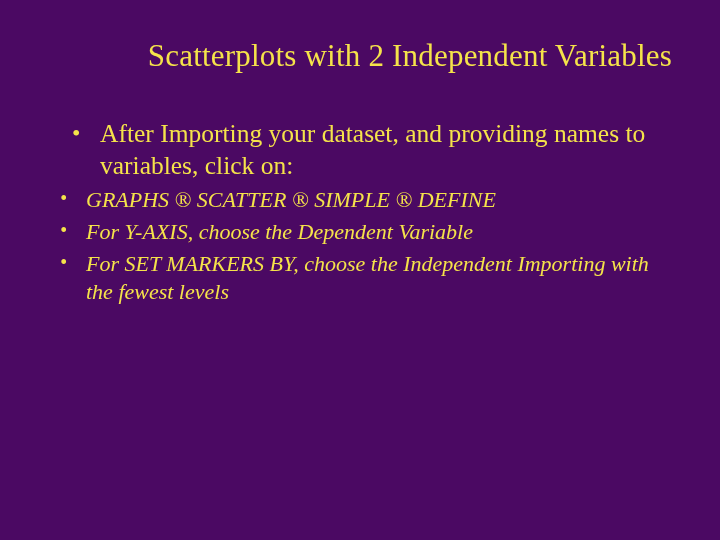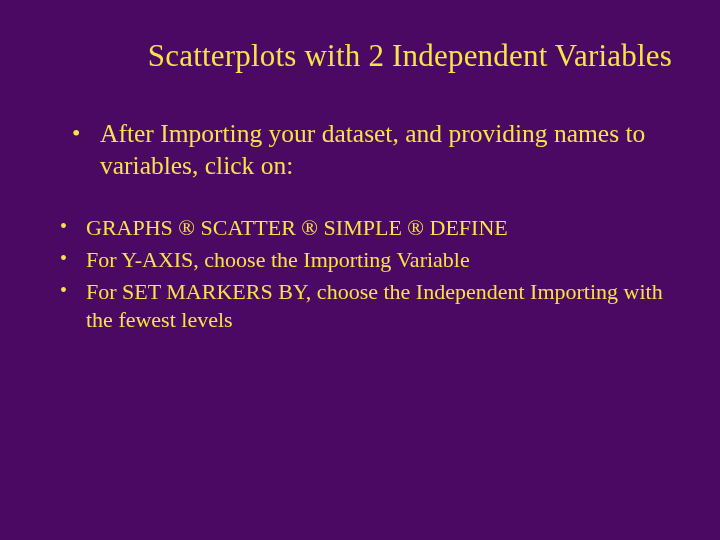--- a/index.html
+++ b/index.html
@@ -21,33 +21,34 @@
     }
     ul.primary {
       list-style: none;
       margin-left: 20px;
     }
     ul.primary > li {
       position: relative;
       padding-left: 28px;
       font-size: 25.5px;
       line-height: 1.25;
-      margin-bottom: 32px;
+      margin-bottom: 4px;
     }
     ul.primary > li::before {
       content: "•";
       position: absolute;
       left: 0;
       top: 0;
       font-size: 24px;
     }
     ul.secondary {
       list-style: none;
       margin-left: 8px;
       margin-top: 2px;
+      font-style: italic;
     }
     ul.secondary > li {
       position: relative;
       padding-left: 26px;
       font-size: 22px;
       line-height: 1.28;
       margin-bottom: 4px;
     }
     ul.secondary > li::before {
       content: "•";
@@ -61,15 +62,15 @@
 <body>
 
 <h1 class="title">Scatterplots with 2 Independent Variables</h1>
 
 <ul class="primary">
   <li>After Importing your dataset, and providing names to variables, click on:</li>
 </ul>
 
 <ul class="secondary">
   <li>GRAPHS ® SCATTER ® SIMPLE ® DEFINE</li>
-  <li>For Y-AXIS, choose the Importing Variable</li>
+  <li>For Y-AXIS, choose the Dependent Variable</li>
   <li>For SET MARKERS BY, choose the Independent Importing with the fewest levels</li>
 </ul>
 
 </body></html>

